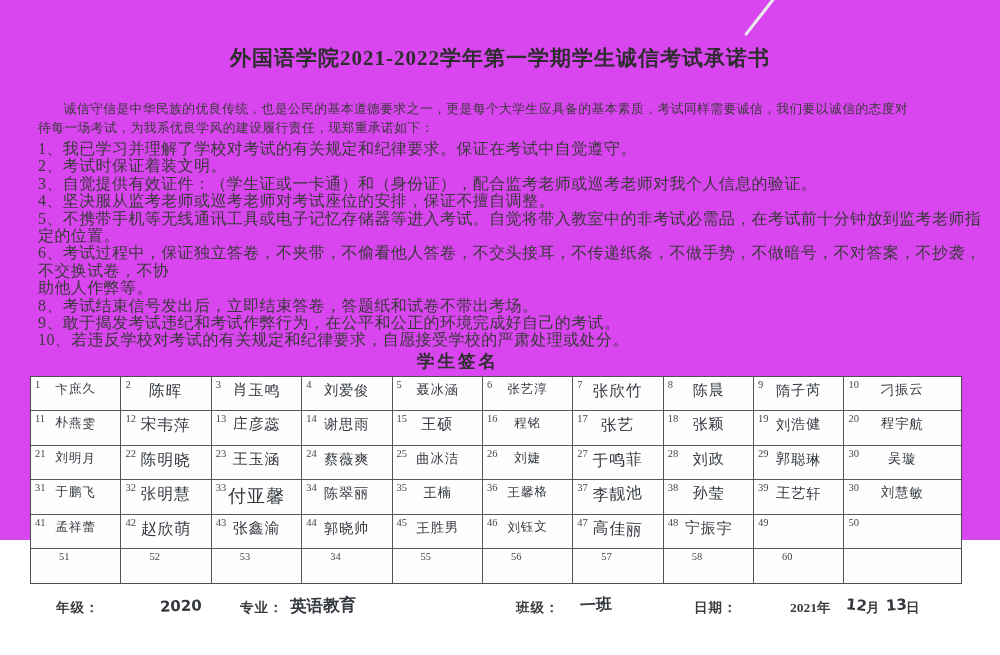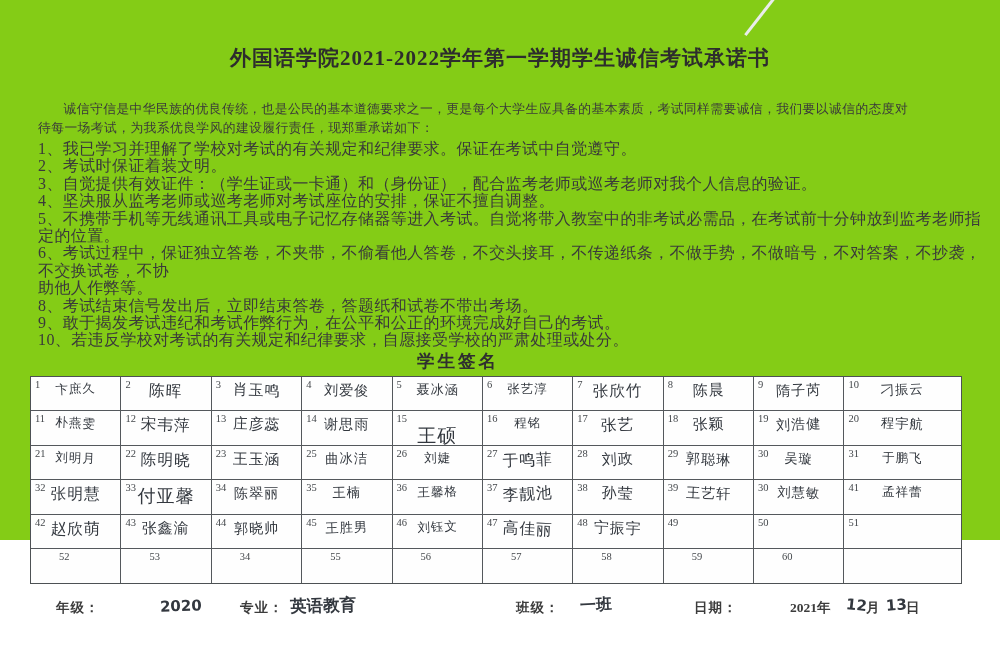--- a/index.html
+++ b/index.html
@@ -6,21 +6,21 @@
   body{
     width:1000px;height:655px;
     background:#ffffff;
     font-family:"Liberation Serif","DejaVu Serif",serif;
     color:#3a3a3a;
     overflow:hidden;
   }
   .page{
     position:relative;
     width:1000px;height:540px;
-    background:#84cc16;
+    background:#d946ef;
   }
   .scan-mark{
     position:absolute;
     top:-6px;left:758px;
     width:3px;height:46px;
     background:#e9eceb;
     transform:rotate(38deg);
   }
   .doc-title{
     position:absolute;
@@ -200,21 +200,21 @@
       <div class="sig-cell">
         <span class="cell-num">13</span>
         <span class="hw sig" style="transform: rotate(1.4deg); font-size: 14.9px;">庄彦蕊</span>
       </div>
       <div class="sig-cell">
         <span class="cell-num">14</span>
         <span class="hw sig" style="transform: rotate(0.7deg); font-size: 14.1px;">谢思雨</span>
       </div>
       <div class="sig-cell">
         <span class="cell-num">15</span>
-        <span class="hw sig" style="transform: rotate(0deg); font-size: 19px; margin-top: 8px;">王硕</span>
+        <span class="hw sig" style="transform: rotate(0deg); font-size: 15px;">王硕</span>
       </div>
       <div class="sig-cell">
         <span class="cell-num">16</span>
         <span class="hw sig" style="transform: rotate(-0.7deg); font-size: 12.5px;">程铭</span>
       </div>
       <div class="sig-cell">
         <span class="cell-num">17</span>
         <span class="hw sig" style="transform: rotate(-1.4deg); font-size: 15.7px;">张艺</span>
       </div>
       <div class="sig-cell">
@@ -235,20 +235,24 @@
       </div>
       <div class="sig-cell">
         <span class="cell-num">22</span>
         <span class="hw sig" style="transform: rotate(1.4deg); font-size: 15.7px;">陈明晓</span>
       </div>
       <div class="sig-cell">
         <span class="cell-num">23</span>
         <span class="hw sig" style="transform: rotate(0.7deg); font-size: 14.9px;">王玉涵</span>
       </div>
       <div class="sig-cell">
+        <span class="cell-num">24</span>
+        <span class="hw sig" style="transform: rotate(0deg); font-size: 14.1px;">蔡薇爽</span>
+      </div>
+      <div class="sig-cell">
         <span class="cell-num">25</span>
         <span class="hw sig" style="transform: rotate(-0.7deg); font-size: 13.3px;">曲冰洁</span>
       </div>
       <div class="sig-cell">
         <span class="cell-num">26</span>
         <span class="hw sig" style="transform: rotate(-1.4deg); font-size: 12.5px;">刘婕</span>
       </div>
       <div class="sig-cell">
         <span class="cell-num">27</span>
         <span class="hw sig" style="transform: rotate(-2.1deg); font-size: 15.7px;">于鸣菲</span>
@@ -359,23 +363,20 @@
         <span class="cell-num">55</span>
       </div>
       <div class="sig-cell">
         <span class="cell-num">56</span>
       </div>
       <div class="sig-cell">
         <span class="cell-num">57</span>
       </div>
       <div class="sig-cell">
         <span class="cell-num">58</span>
-      </div>
-      <div class="sig-cell">
-        <span class="cell-num">59</span>
       </div>
       <div class="sig-cell">
         <span class="cell-num">60</span>
       </div>
     </div>
 
   <div class="doc-footer">
     <span class="f-label" id="grade-label">年级：</span>
     <span class="f-hw hw" id="grade-value">2020</span>
     <span class="f-label" id="major-label">专业：</span>

